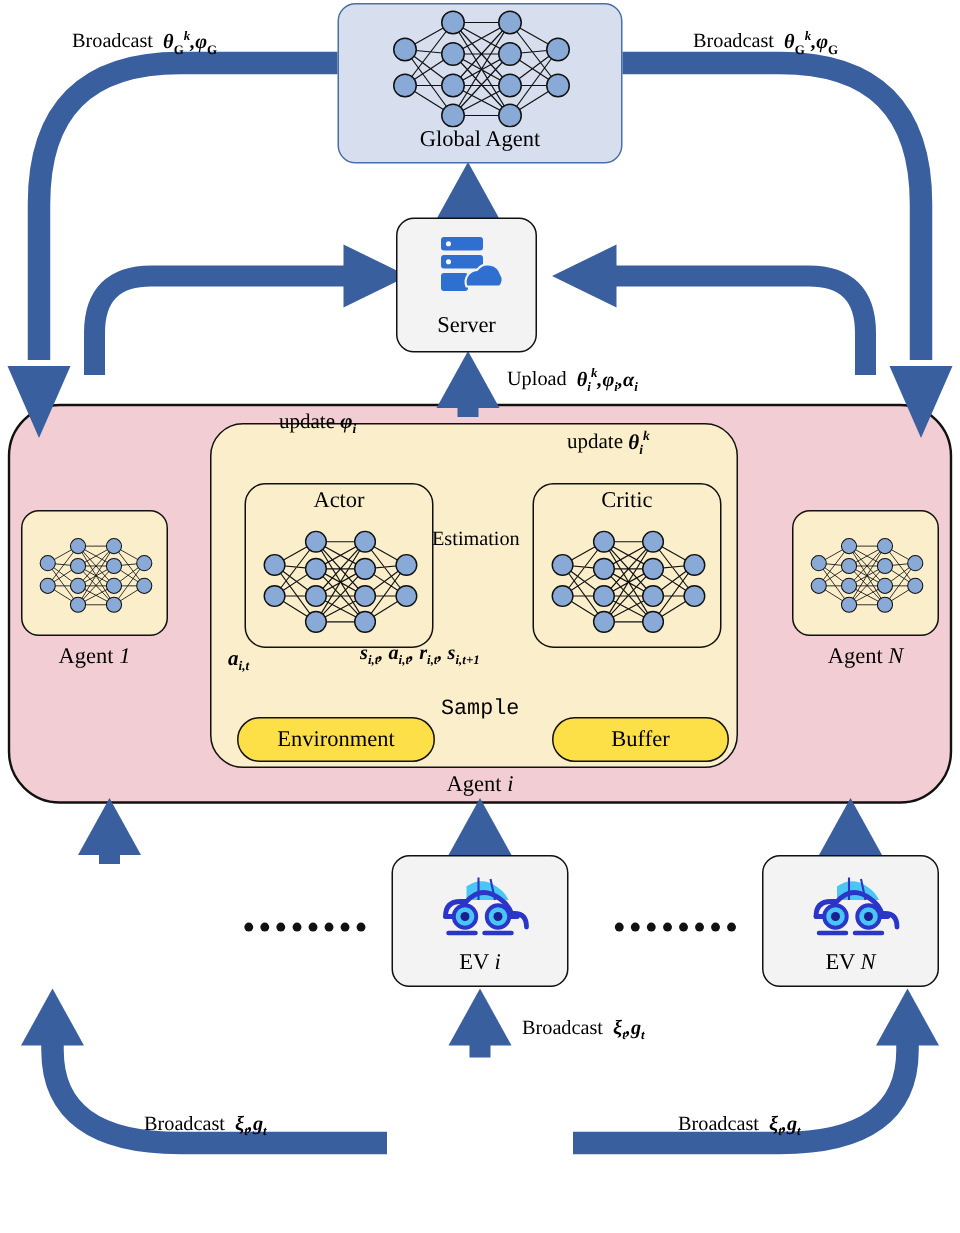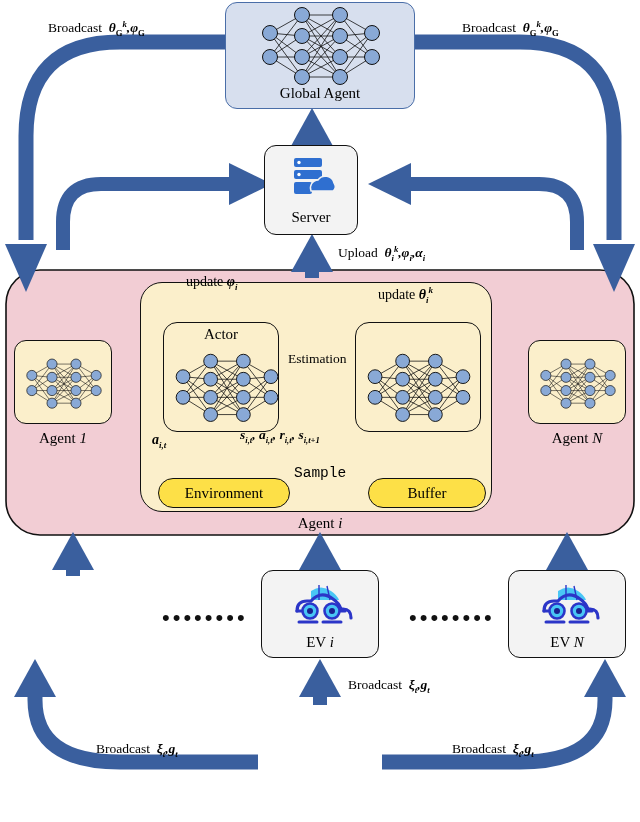--- a/index.html
+++ b/index.html
@@ -275,21 +275,21 @@
 
   <div class="lbl" style="left:186px; top:274px; font-size:14px;">
     <span>update</span>
     <span class="mathb"> φ<sub class="sm">i</sub></span>
   </div>
   <div class="lbl" style="left:378px; top:286px; font-size:14px;">
     <span>update</span>
     <span class="mathb"> θ<sub class="sm">i</sub><sup class="sm">k</sup></span>
   </div>
 
-  <div class="card cream" style="left:163px; top:322px; width:116px; height:110px; border-radius:14px;">
+  <div class="card cream" style="left:163px; top:322px; width:126px; height:110px; border-radius:14px;">
     <div class="card-label" style="top:3px; font-size:15px;">Actor</div>
     <svg class="nn" style="left:7px; top:22px;" width="112" height="84" viewBox="0 0 130 80">
       <g stroke="#111" stroke-width="0.9" fill="none">
         <path d="M14,28 L46,10 M14,28 L46,31 M14,28 L46,52 M14,28 L46,72
                  M14,52 L46,10 M14,52 L46,31 M14,52 L46,52 M14,52 L46,72"></path>
         <path d="M46,10 L84,10 M46,10 L84,31 M46,10 L84,52 M46,10 L84,72
                  M46,31 L84,10 M46,31 L84,31 M46,31 L84,52 M46,31 L84,72
                  M46,52 L84,10 M46,52 L84,31 M46,52 L84,52 M46,52 L84,72
                  M46,72 L84,10 M46,72 L84,31 M46,72 L84,52 M46,72 L84,72"></path>
         <path d="M84,10 L116,28 M84,10 L116,52 M84,31 L116,28 M84,31 L116,52
@@ -306,20 +306,21 @@
           <circle cx="84" cy="31" r="8"></circle>
         <circle cx="84" cy="52" r="8"></circle>
           <circle cx="84" cy="72" r="8"></circle>
         <circle cx="116" cy="28" r="8"></circle>
           <circle cx="116" cy="52" r="8"></circle>
       </g>
     </svg>
   </div>
 
   <div class="card cream" style="left:355px; top:322px; width:126px; height:110px; border-radius:14px;">
+    <div class="card-label" style="top:3px; font-size:15px;">Critic</div>
     <svg class="nn" style="left:7px; top:22px;" width="112" height="84" viewBox="0 0 130 80">
       <g stroke="#111" stroke-width="0.9" fill="none">
         <path d="M14,28 L46,10 M14,28 L46,31 M14,28 L46,52 M14,28 L46,72
                  M14,52 L46,10 M14,52 L46,31 M14,52 L46,52 M14,52 L46,72"></path>
         <path d="M46,10 L84,10 M46,10 L84,31 M46,10 L84,52 M46,10 L84,72
                  M46,31 L84,10 M46,31 L84,31 M46,31 L84,52 M46,31 L84,72
                  M46,52 L84,10 M46,52 L84,31 M46,52 L84,52 M46,52 L84,72
                  M46,72 L84,10 M46,72 L84,31 M46,72 L84,52 M46,72 L84,72"></path>
         <path d="M84,10 L116,28 M84,10 L116,52 M84,31 L116,28 M84,31 L116,52
                  M84,52 L116,28 M84,52 L116,52 M84,72 L116,28 M84,72 L116,52"></path>

